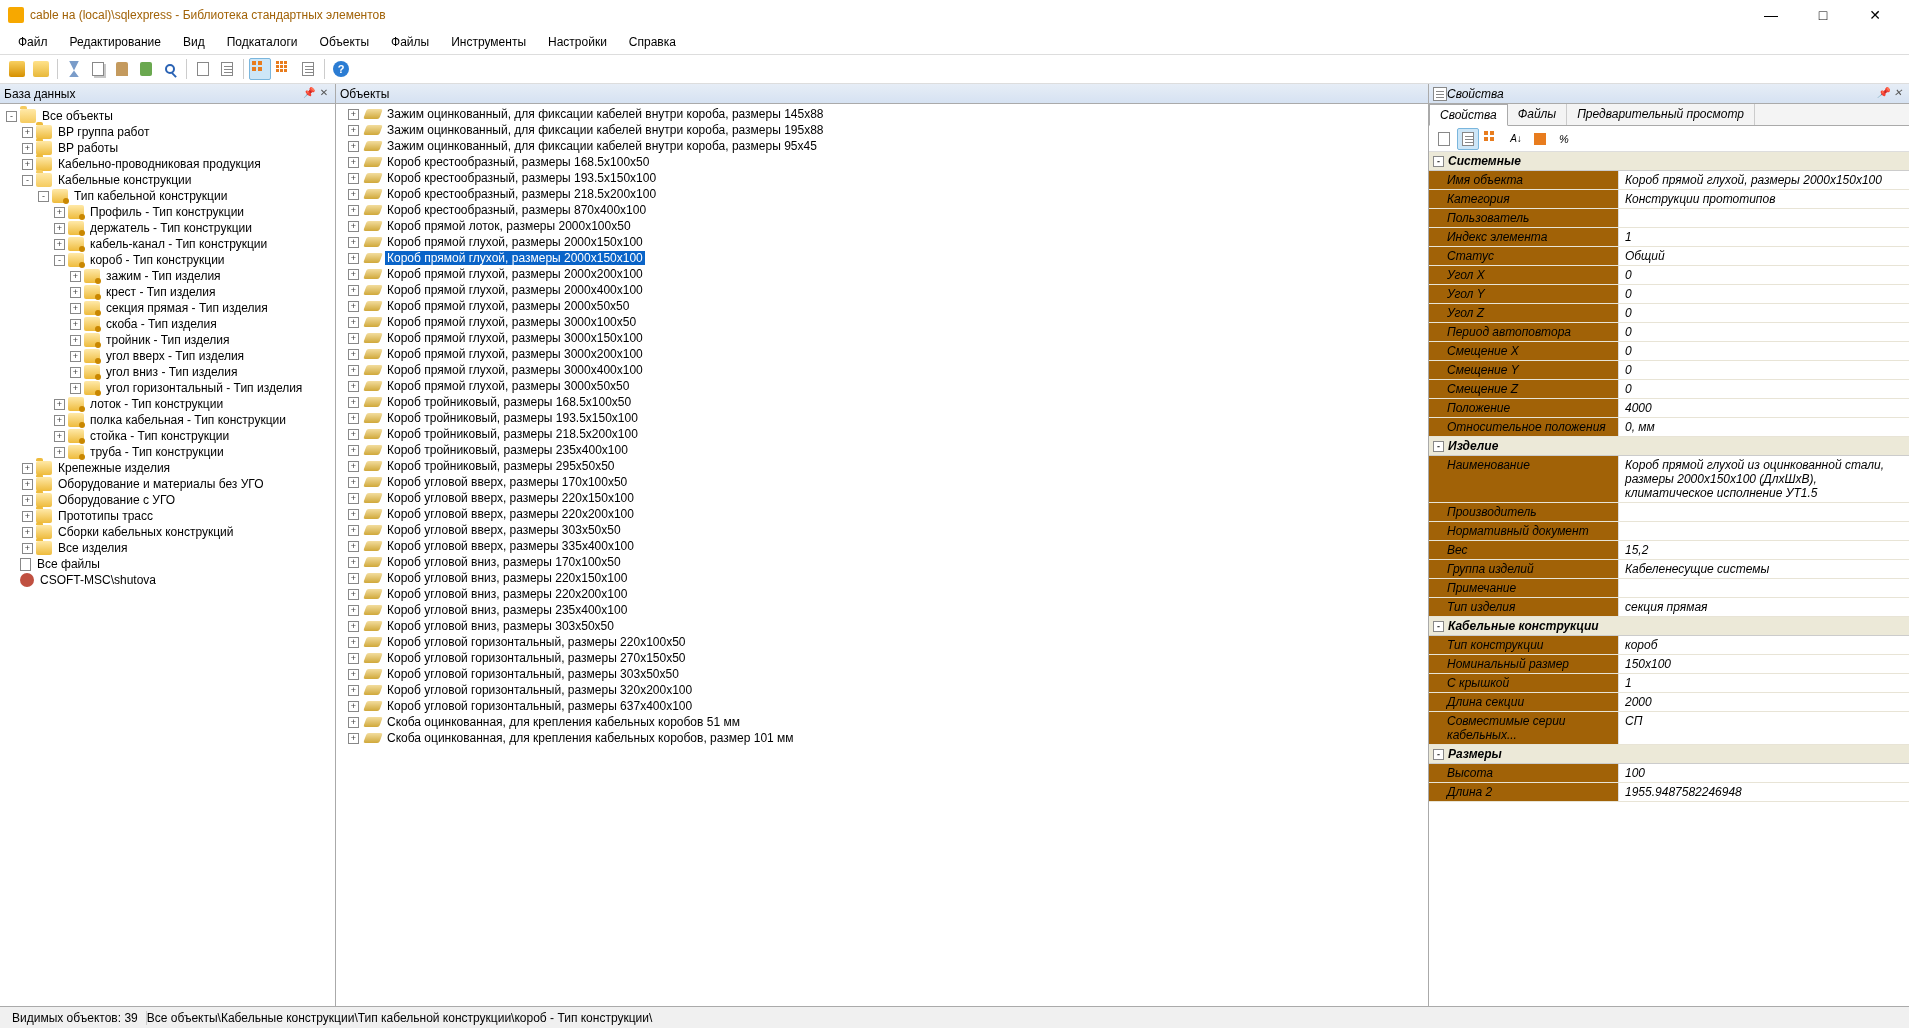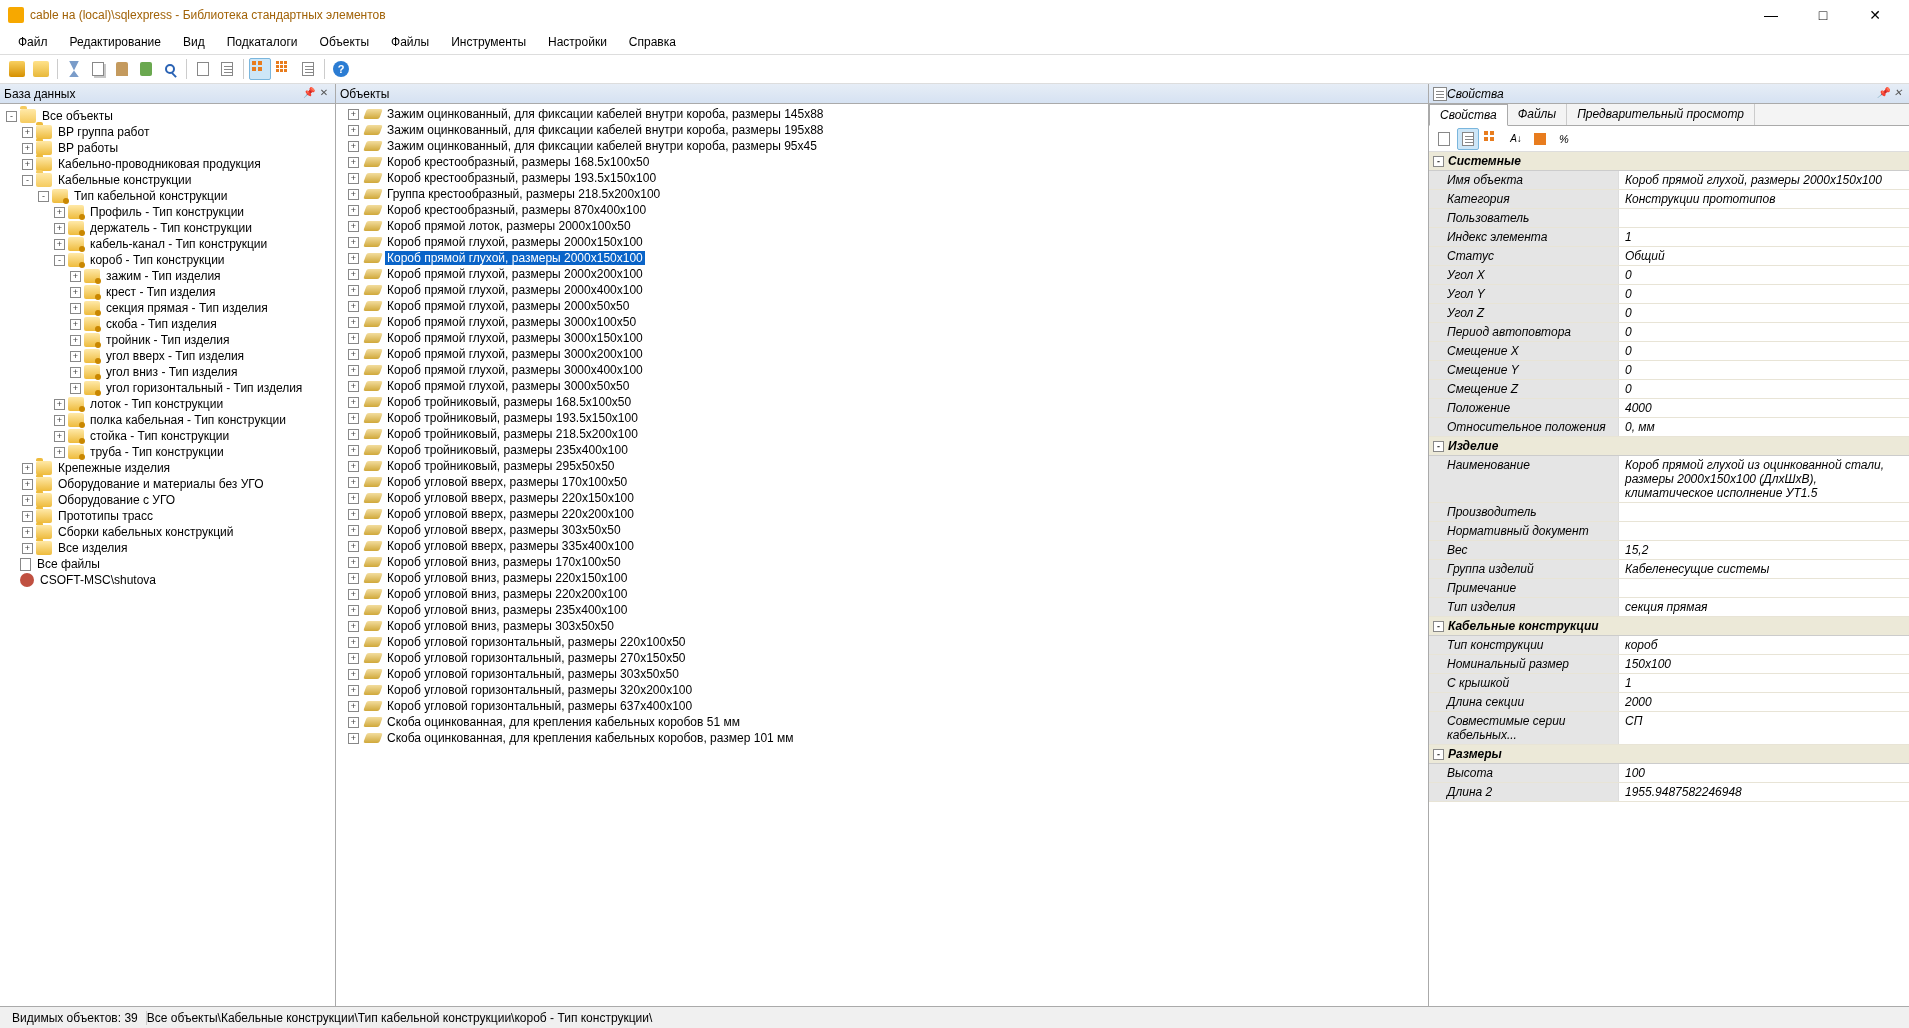--- a/index.html
+++ b/index.html
@@ -63,21 +63,21 @@
 .obj-ico { width:16px; height:10px; margin:0 4px; background: linear-gradient(180deg,#f3dd9e,#d0a83a); transform: skewX(-20deg); border-radius: 2px; }
 .obj-label { padding: 0 2px; }
 .right-tabs { height: 22px; display: flex; border-bottom: 1px solid #aaa; background: #f4f4f4; }
 .right-tab { padding: 3px 10px; border-right: 1px solid #ccc; cursor: pointer; }
 .right-tab.active { background: #fff; border-bottom: 1px solid #fff; margin-bottom: -1px; border-top: 1px solid #aaa; border-left: 1px solid #aaa; border-right: 1px solid #aaa; }
 .prop-toolbar { height: 26px; display:flex; align-items:center; gap:2px; padding:2px 4px; border-bottom:1px solid #ddd; }
 .prop-grid { width: 100%; }
 .prop-group { background:#ece9d8; font-weight:bold; padding:2px 4px; border-bottom:1px solid #ccc; display:flex; align-items:center; gap:4px; }
 .prop-group .gbox { width:11px; height:11px; border:1px solid #888; display:flex; align-items:center; justify-content:center; font-size:9px; background:#fff; color:#444; }
 .prop-row { display:flex; border-bottom:1px solid #e8e4d6; min-height:18px; }
-.prop-name { width: 190px; padding:2px 6px 2px 18px; background:#e5e5e5; border-right:1px solid #ddd; }
+.prop-name { width: 190px; padding:2px 6px 2px 18px; background:#a16207; border-right:1px solid #ddd; }
 .prop-val { flex:1; padding:2px 6px; background:#fff; }
 .statusbar { height:22px; display:flex; align-items:center; border-top:1px solid #aaa; background:#f0f0f0; padding:0 4px; font-size:12px; }
 .statusbar .cell { border-right:1px solid #ccc; padding:0 8px; }
 </style>
 </head>
 <body>
 
 <div class="titlebar">
   <div class="icon"></div>
   <div class="title">cable на (local)\sqlexpress - Библиотека стандартных элементов</div>
@@ -352,21 +352,21 @@
             <span class="obj-label">Короб крестообразный, размеры 168.5х100х50</span>
           </div>
           <div class="obj-item">
             <span class="tree-toggle">+</span>
             <span class="obj-ico"></span>
             <span class="obj-label">Короб крестообразный, размеры 193.5х150х100</span>
           </div>
           <div class="obj-item">
             <span class="tree-toggle">+</span>
             <span class="obj-ico"></span>
-            <span class="obj-label">Группа крестообразный, размеры 218.5х200х100</span>
+            <span class="obj-label">Короб крестообразный, размеры 218.5х200х100</span>
           </div>
           <div class="obj-item">
             <span class="tree-toggle">+</span>
             <span class="obj-ico"></span>
             <span class="obj-label">Короб крестообразный, размеры 870х400х100</span>
           </div>
           <div class="obj-item">
             <span class="tree-toggle">+</span>
             <span class="obj-ico"></span>
             <span class="obj-label">Короб прямой лоток, размеры 2000х100х50</span>

